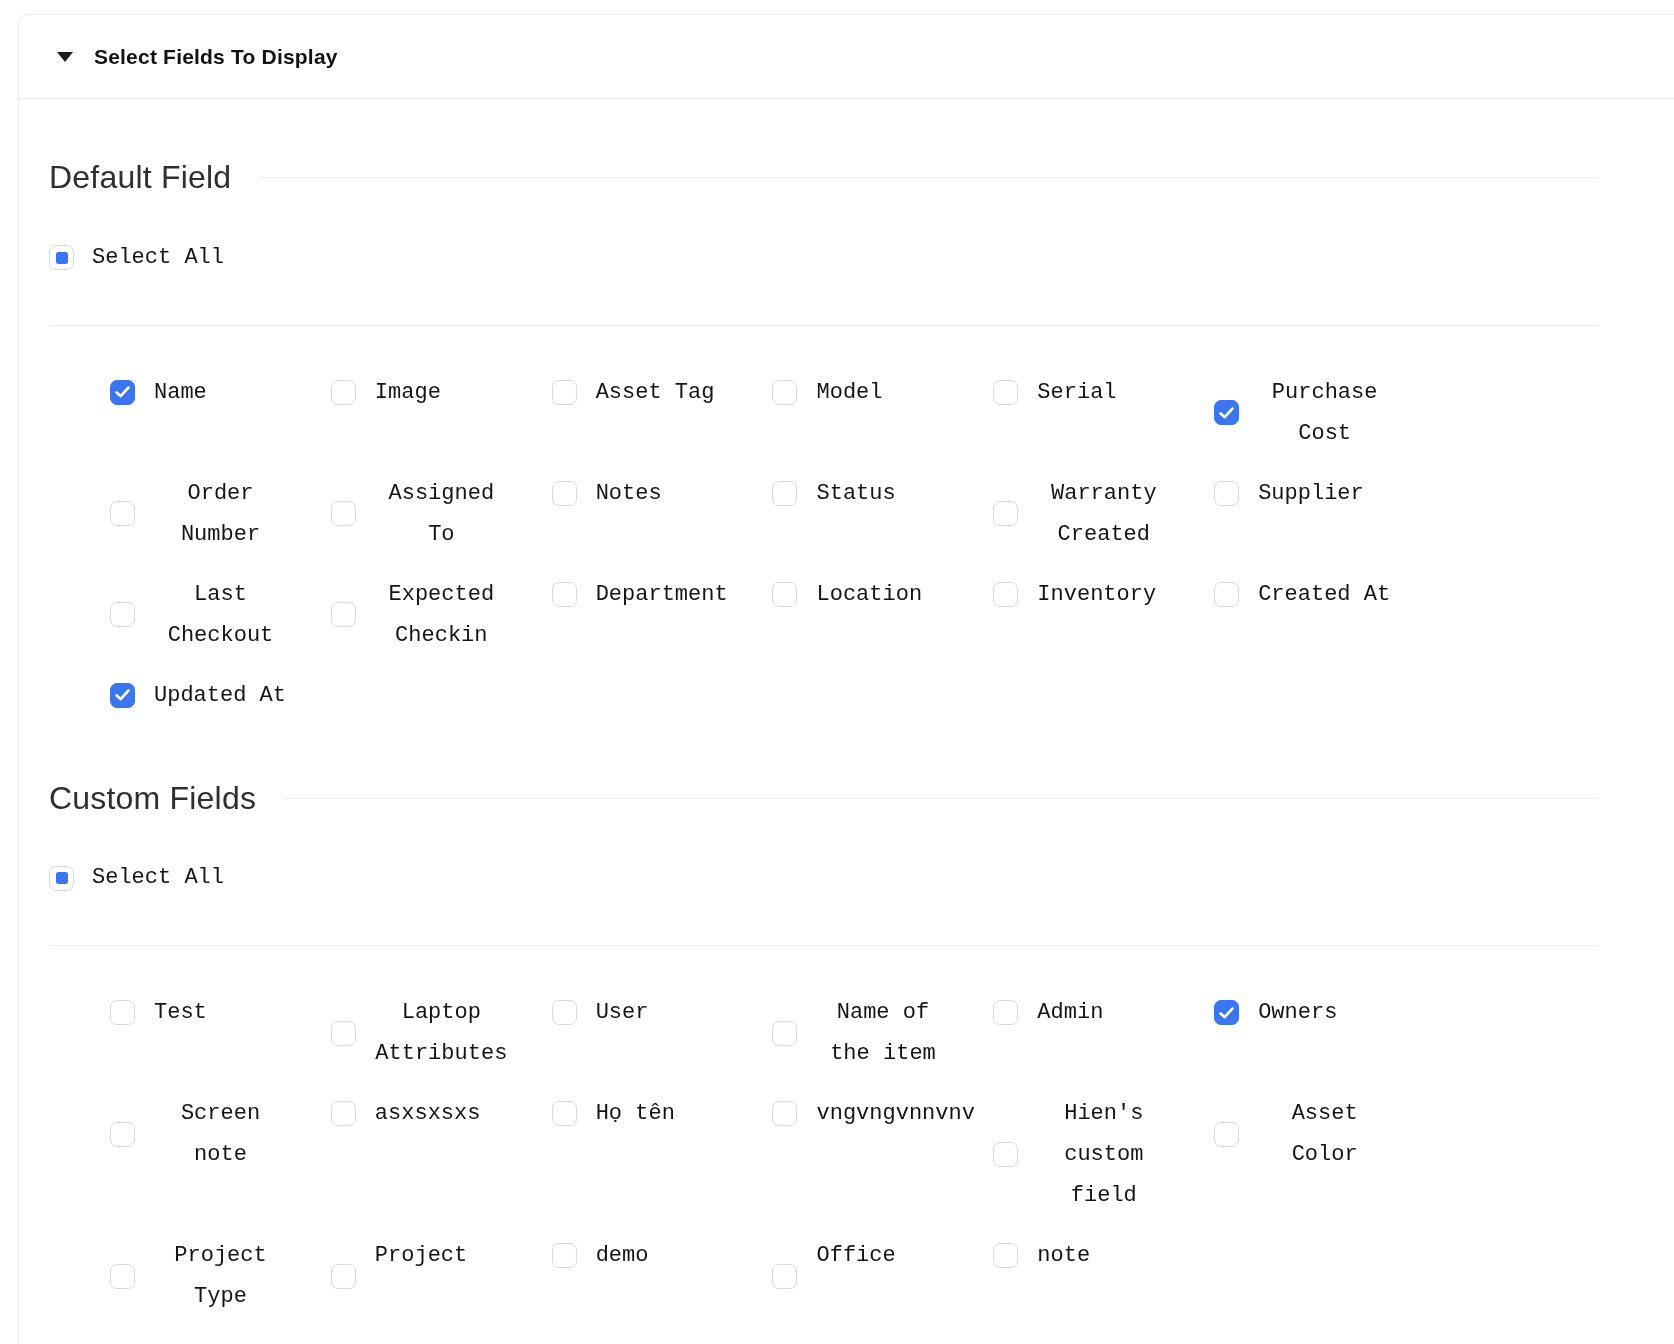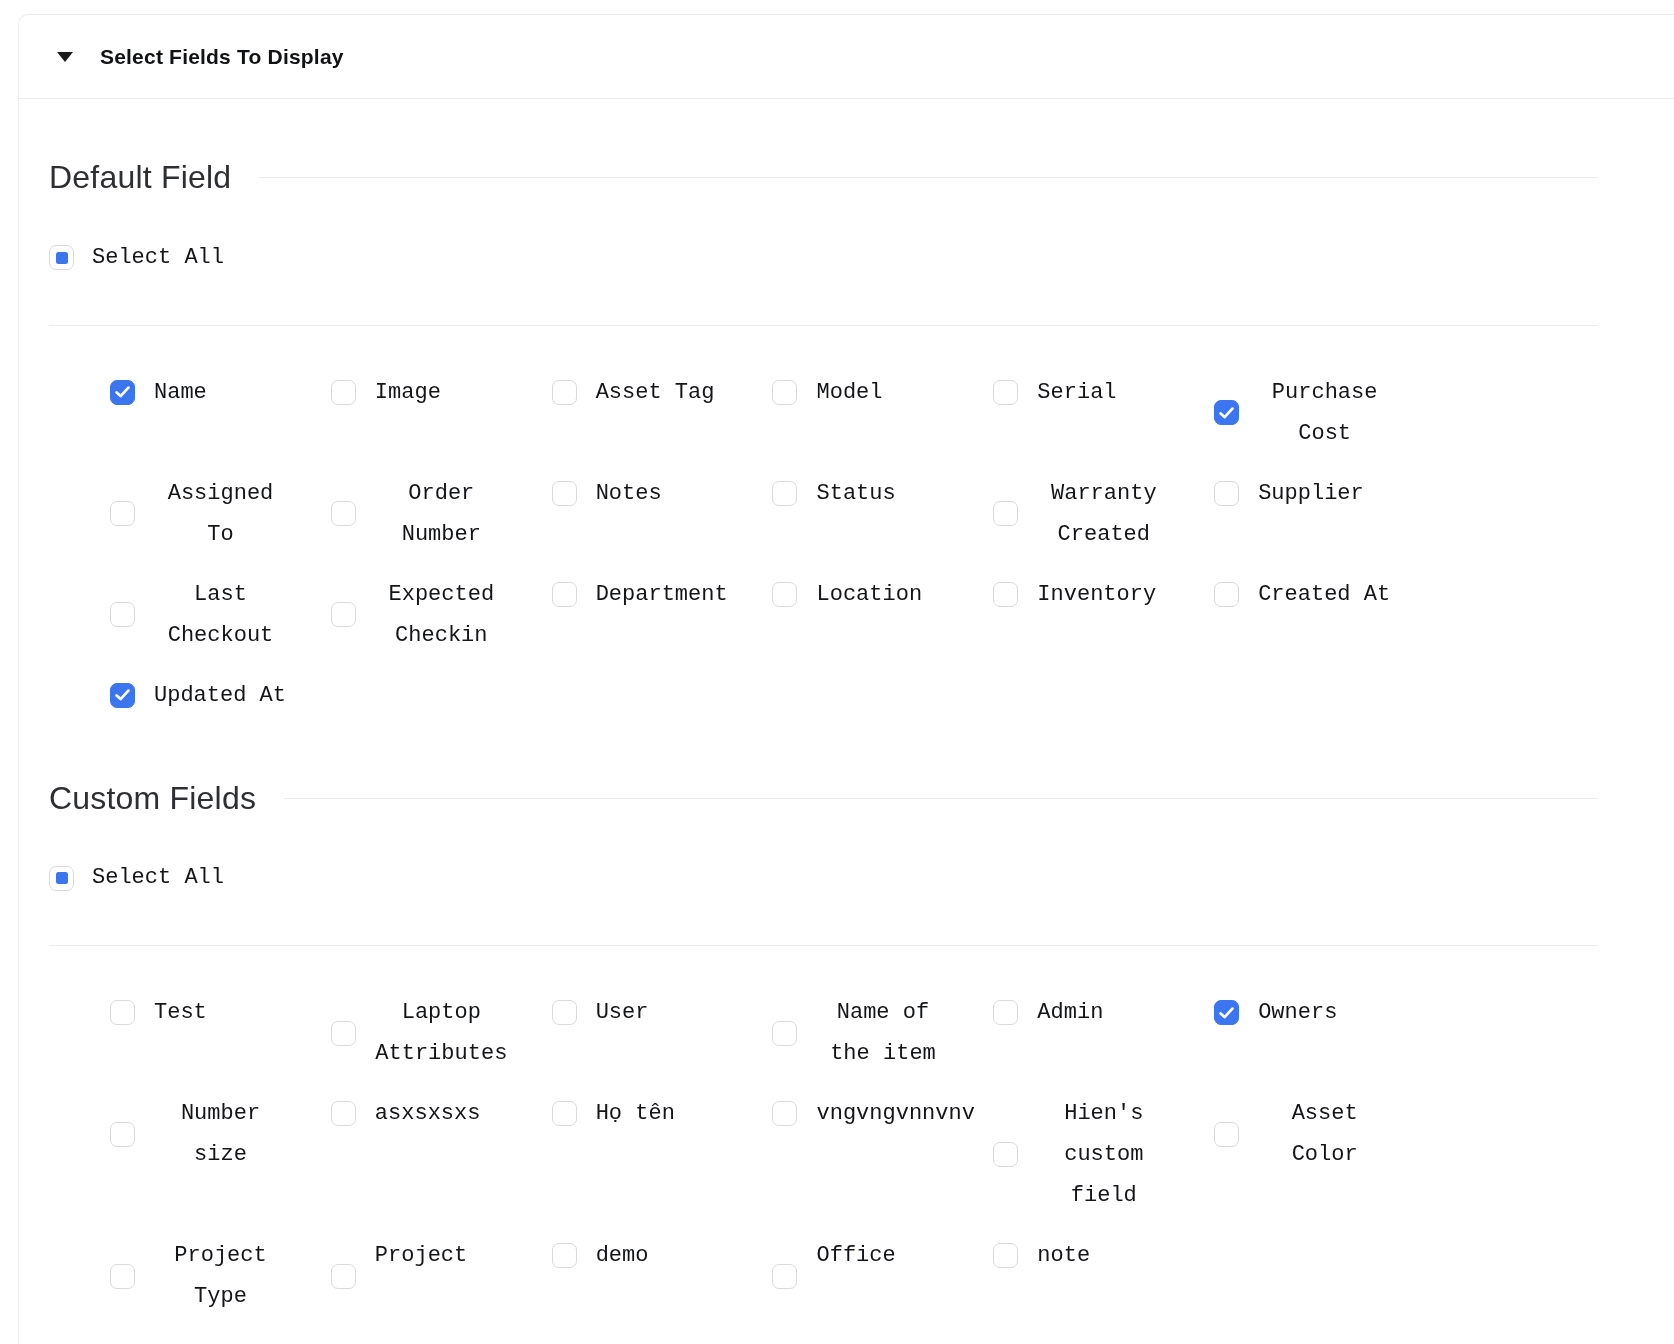--- a/index.html
+++ b/index.html
@@ -11,21 +11,21 @@
   body{
     width:1674px;height:1344px;overflow:hidden;position:relative;
     font-family:"Liberation Sans", sans-serif;color:var(--text);
   }
   .collapse-panel{
     position:absolute;top:14px;left:18px;right:0;bottom:-80px;
     background:#fff;border:1px solid var(--divider);border-right:none;border-bottom:none;
     border-radius:10px 0 0 0;
   }
   .panel-header{
-    display:flex;align-items:center;gap:27px;
+    display:flex;align-items:center;gap:21px;
     height:84px;padding:0 24px 0 38px;
     border-bottom:1px solid var(--divider);cursor:pointer;text-align:center;
   }
   .caret{
     width:0;height:0;flex:none;
     border-left:8px solid transparent;border-right:8px solid transparent;
     border-top:10px solid #1c1c1e;
   }
   .panel-title{margin:0;font-size:21px;font-weight:700;color:#111214;letter-spacing:.2px;}
   .panel-body{padding:58px 76px 0 30px;}
@@ -122,27 +122,27 @@
       <svg class="check" width="15" height="12" viewBox="0 0 15 12">
         <path d="M1.6 6.4 L5.6 10.1 L13.4 1.6" stroke="#ffffff" stroke-width="2.7" fill="none" stroke-linecap="round" stroke-linejoin="round"></path>
       </svg>
     </span>
     <span class="field-label">Purchase Cost</span>
   </div>
           <div class="field">
     <span class="cb">
       
     </span>
+    <span class="field-label">Order Number</span>
+  </div>
+          <div class="field">
+    <span class="cb">
+      
+    </span>
     <span class="field-label">Assigned To</span>
-  </div>
-          <div class="field">
-    <span class="cb">
-      
-    </span>
-    <span class="field-label">Order Number</span>
   </div>
           <div class="field">
     <span class="cb">
       
     </span>
     <span class="field-label">Notes</span>
   </div>
           <div class="field">
     <span class="cb">
       
@@ -255,21 +255,21 @@
       <svg class="check" width="15" height="12" viewBox="0 0 15 12">
         <path d="M1.6 6.4 L5.6 10.1 L13.4 1.6" stroke="#ffffff" stroke-width="2.7" fill="none" stroke-linecap="round" stroke-linejoin="round"></path>
       </svg>
     </span>
     <span class="field-label">Owners</span>
   </div>
           <div class="field">
     <span class="cb">
       
     </span>
-    <span class="field-label">Number size</span>
+    <span class="field-label">Screen note</span>
   </div>
           <div class="field">
     <span class="cb">
       
     </span>
     <span class="field-label">asxsxsxs</span>
   </div>
           <div class="field">
     <span class="cb">
       

